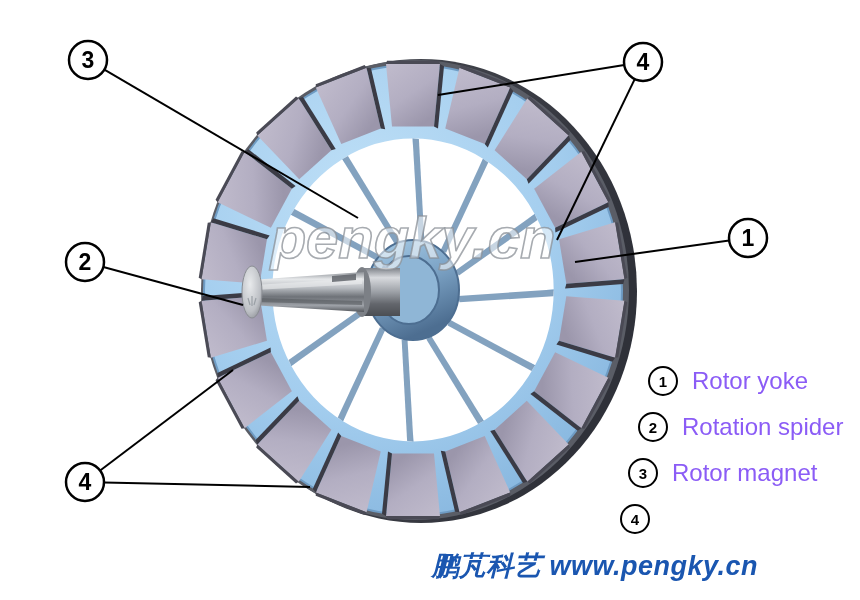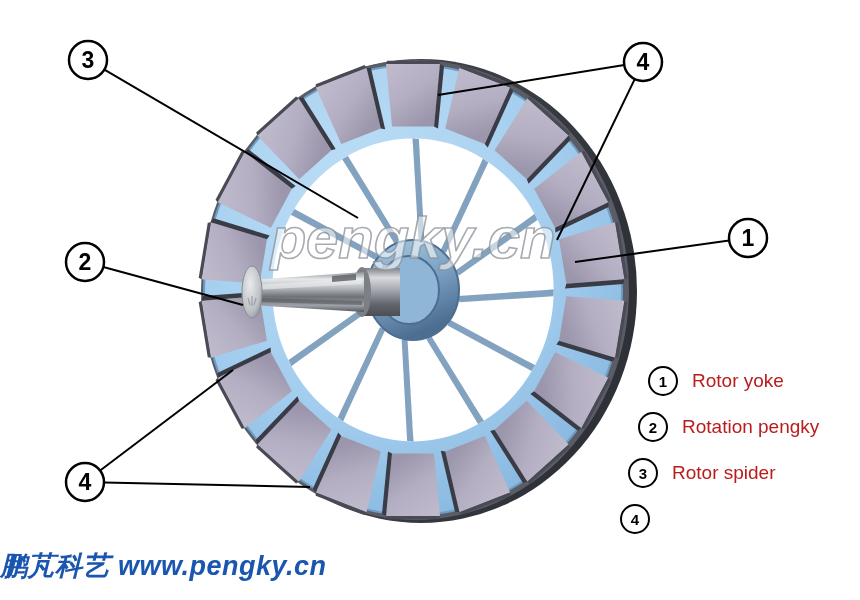--- a/index.html
+++ b/index.html
@@ -6,26 +6,26 @@
   body{width:860px;height:600px;overflow:hidden;
        font-family:"Liberation Sans","DejaVu Sans",sans-serif;}
   #stage{position:relative;width:860px;height:600px;background:#fff;}
   #artboard{position:absolute;left:0;top:0;width:860px;height:600px;}
   .legend{position:absolute;left:620px;top:358px;width:240px;}
   .legend-row{display:flex;align-items:center;height:46px;}
   .lg-num{width:26px;height:26px;border:2px solid #000;border-radius:50%;
           display:flex;align-items:center;justify-content:center;
           font-size:15px;font-weight:bold;color:#000;flex:0 0 auto;
           font-family:"Liberation Sans",sans-serif;}
-  .lg-label{margin-left:14px;font-size:19px;color:#b91c1c;white-space:nowrap;}
+  .lg-label{margin-left:14px;font-size:24px;color:#8b5cf6;white-space:nowrap;}
   .r1{margin-left:28px;}
   .r2{margin-left:18px;}
   .r3{margin-left:8px;}
   .r4{margin-left:0px;}
-  #footer{position:absolute;left:0;top:548px;width:758px;text-align:left;}
+  #footer{position:absolute;left:0;top:548px;width:758px;text-align:right;}
   #footer span{font-size:27px;font-style:italic;font-weight:bold;color:#1a56b0;
                font-family:"Liberation Sans","DejaVu Sans",sans-serif;
                letter-spacing:.5px;}
 </style>
 </head>
 <body>
 
 <div id="stage">
 
   <svg id="artboard" viewBox="0 0 860 600">
@@ -312,25 +312,25 @@
       </g>
   </svg>
 
   <div class="legend">
     <div class="legend-row">
       <div class="lg-num r1">1</div>
       <div class="lg-label">Rotor yoke</div>
     </div>
     <div class="legend-row">
       <div class="lg-num r2">2</div>
-      <div class="lg-label">Rotation pengky</div>
+      <div class="lg-label">Rotation spider</div>
     </div>
     <div class="legend-row">
       <div class="lg-num r3">3</div>
-      <div class="lg-label">Rotor spider</div>
+      <div class="lg-label">Rotor magnet</div>
     </div>
     <div class="legend-row">
       <div class="lg-num r4">4</div>
     </div>
   </div>
 
   <div id="footer">
     <span>鹏芃科艺 www.pengky.cn</span>
   </div>
 

